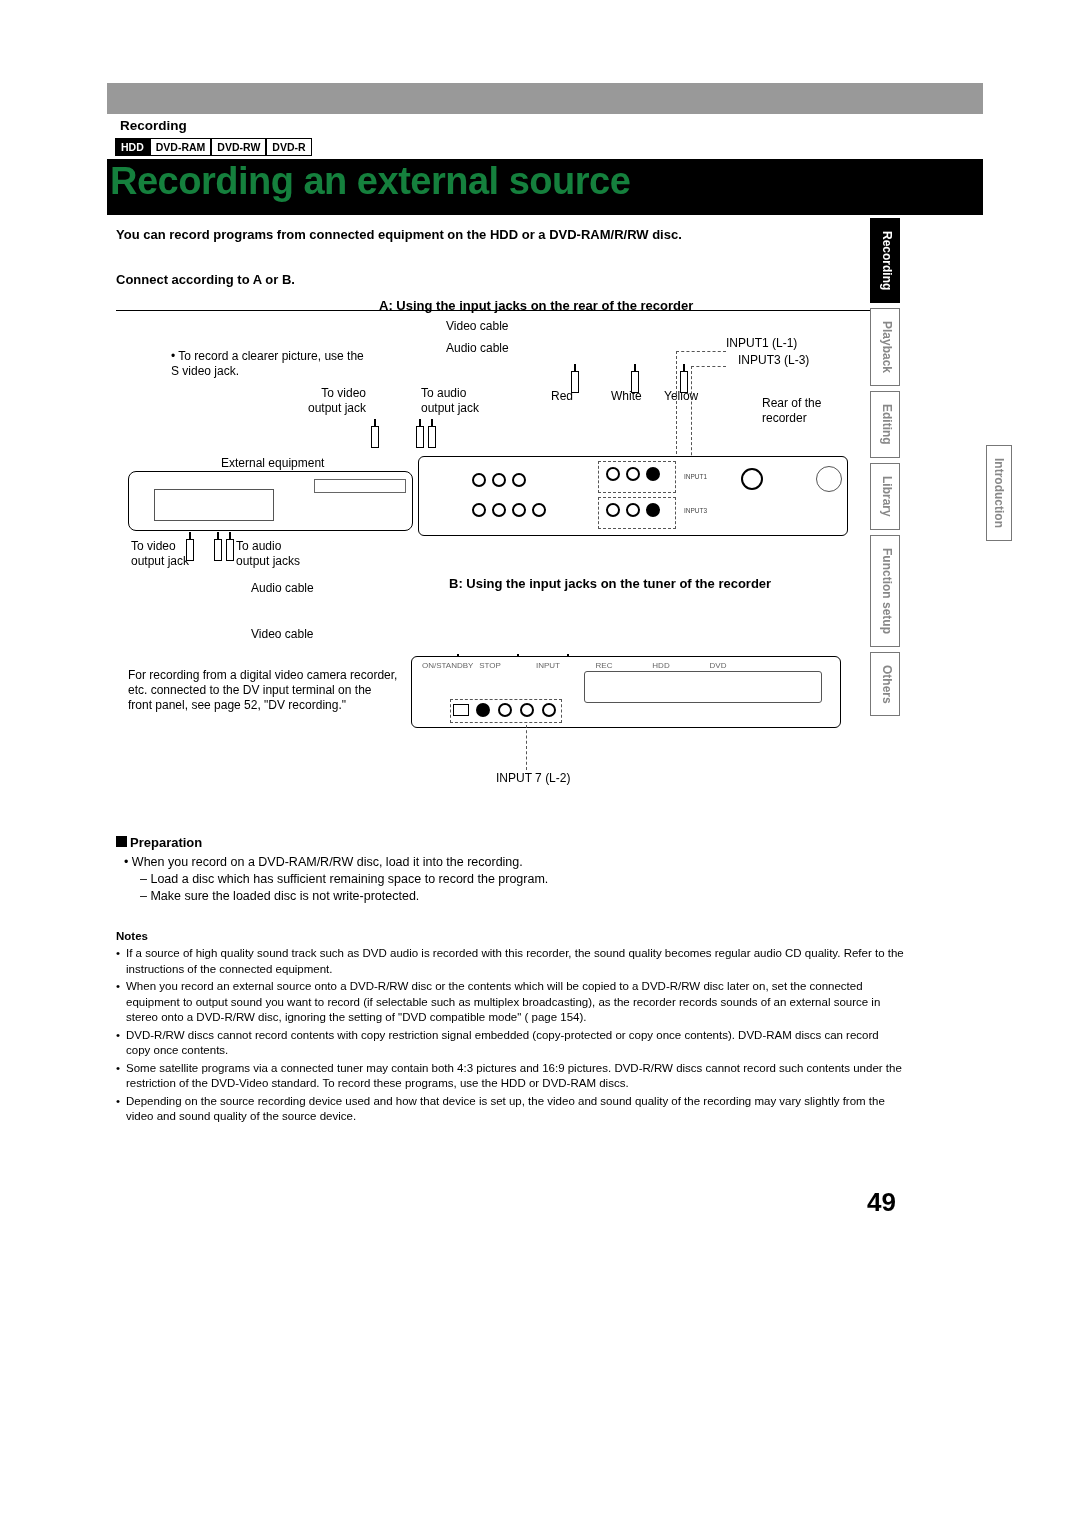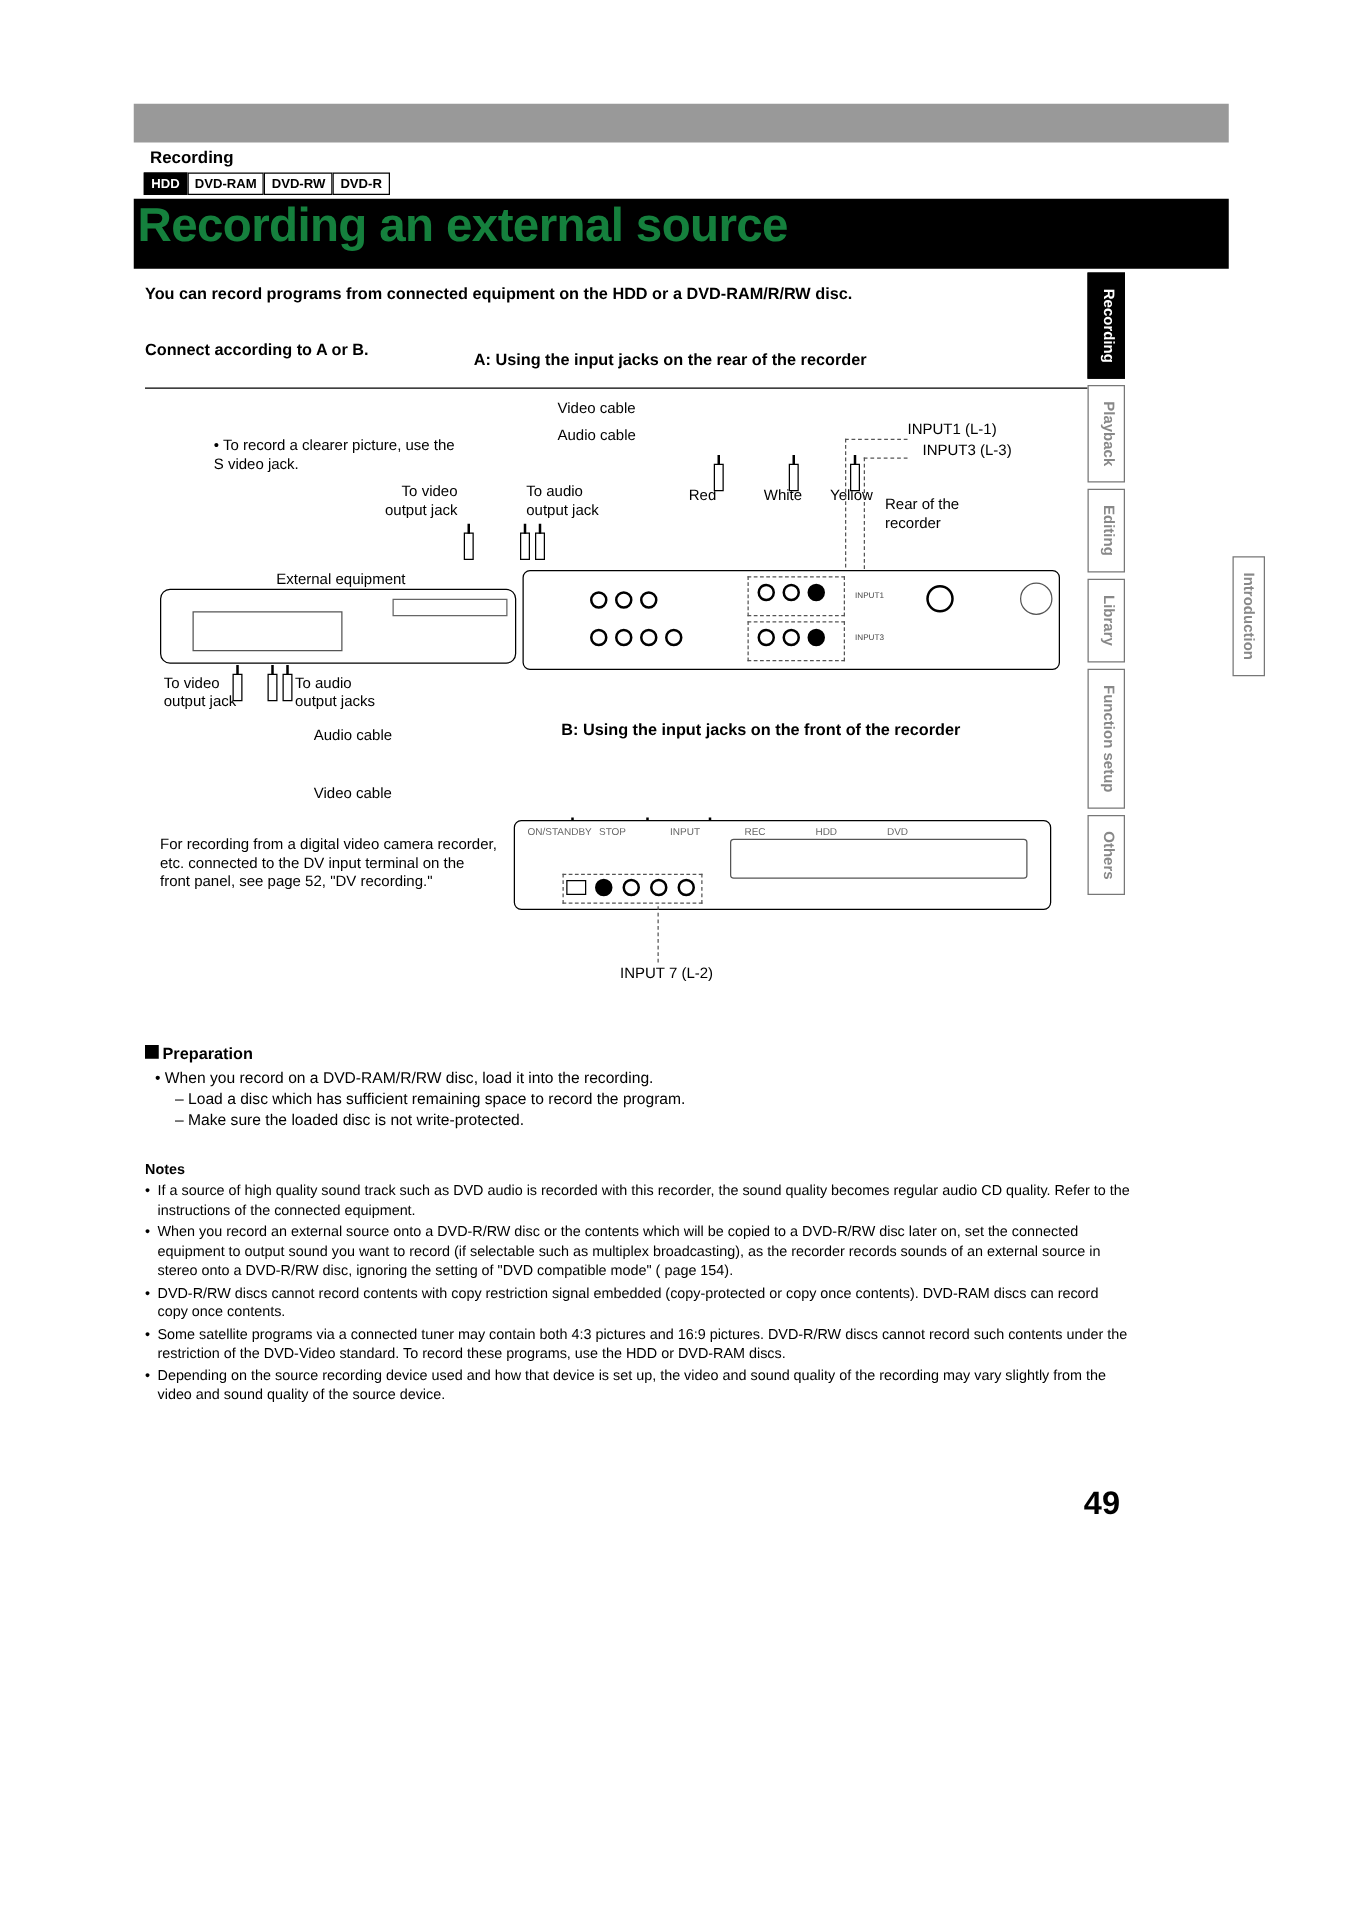--- a/index.html
+++ b/index.html
@@ -67,21 +67,21 @@
     font-weight: bold;
   }
   .connect-text {
     position: absolute;
     left: 116px; top: 272px;
     font-size: 13px;
     font-weight: bold;
   }
   .section-a {
     position: absolute;
-    left: 379px; top: 280px;
+    left: 379px; top: 298px;
     font-size: 13px;
     font-weight: bold;
   }
   .section-b {
     position: absolute;
     left: 333px; top: 576px;
     font-size: 13px;
     font-weight: bold;
   }
 
@@ -97,21 +97,21 @@
   .tip-text { left: 55px; top: 38px; width: 200px;}
   .to-video-out { left: 180px; top: 75px; text-align: right; width:70px;}
   .to-audio-out { left: 305px; top: 75px; width:80px;}
   .video-cable-top { left: 330px; top: 8px; }
   .audio-cable-top { left: 330px; top: 30px; }
   .red-label   { left: 435px; top: 78px; }
   .white-label { left: 495px; top: 78px; }
   .yellow-label{ left: 548px; top: 78px; }
   .input1 { left: 610px; top: 25px; }
   .input3 { left: 622px; top: 42px; }
-  .rear-recorder { left: 592px; top: 85px; width:80px;}
+  .rear-recorder { left: 646px; top: 85px; width:80px;}
   .ext-equip { left: 105px; top: 145px; }
 
   
   .ext-box {
     position: absolute;
     left: 12px; top: 160px;
     width: 285px; height: 60px;
     border: 1.5px solid #000;
     border-radius: 8px;
     background: #fff;
@@ -382,21 +382,21 @@
     <div class="front-rca-row">
       <span class="rca" style="background:#000"></span>
         <span class="rca"></span>
         <span class="rca"></span>
         <span class="rca"></span>
     </div>
     <div class="front-leader"></div>
   </div>
 
   <div style="position:absolute;left:449px;top:886px"></div>
-  <div style="position:absolute;left:449px;top:576px" class="section-b">B: Using the input jacks on the front of the recorder</div>
+  <div style="position:absolute;left:449px;top:576px" class="section-b">B: Using the input jacks on the tuner of the recorder</div>
 
   <div class="prep-square"></div>
   <div class="prep-head">Preparation</div>
   <div class="prep-body">
     <div class="b1">• When you record on a DVD-RAM/R/RW disc, load it into the recording.</div>
     <div class="b2">– Load a disc which has sufficient remaining space to record the program.</div>
     <div class="b2">– Make sure the loaded disc is not write-protected.</div>
   </div>
 
   <div class="notes-head">Notes</div>

